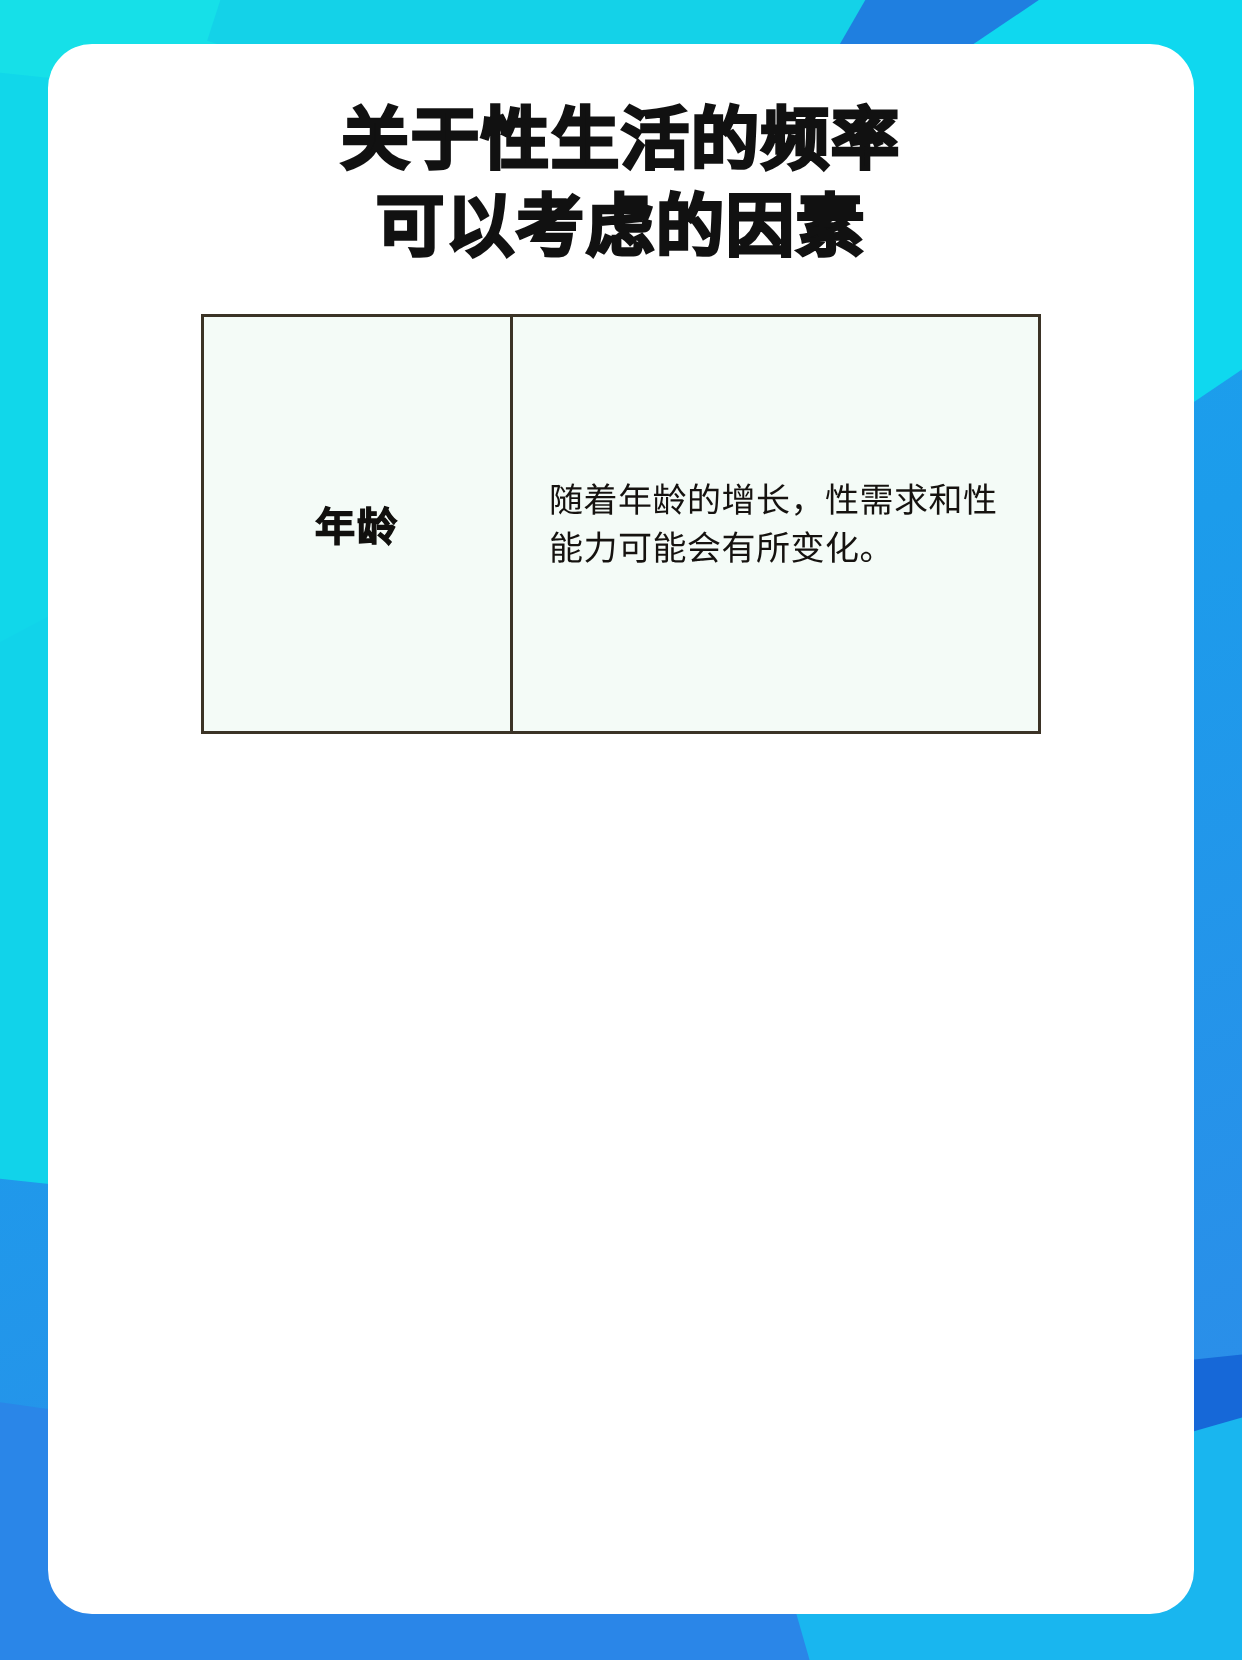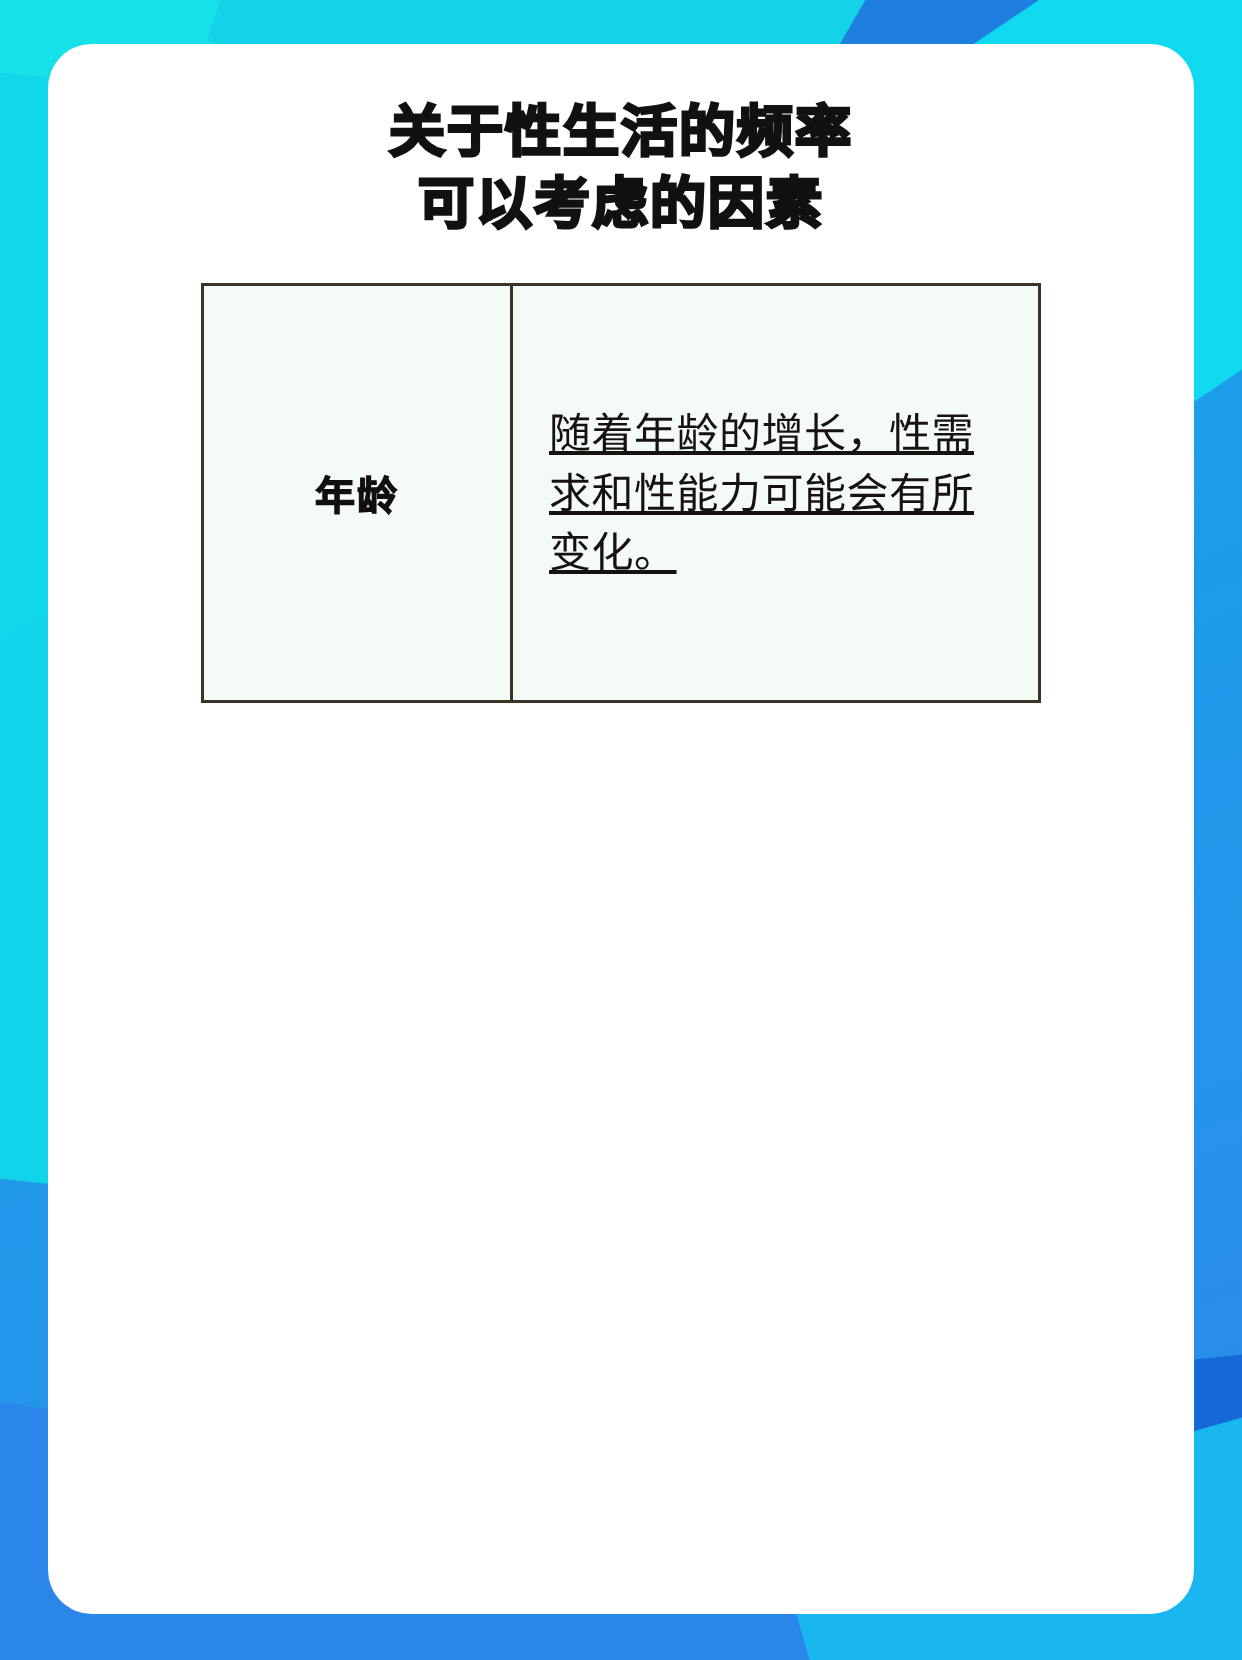--- a/index.html
+++ b/index.html
@@ -107,21 +107,21 @@
 
   
   .title-block {
     text-align: center;
     color: #111111;
     font-weight: 800;
     letter-spacing: 2px;
     line-height: 1.28;
   }
   .title-line {
-    font-size: 56px;
+    font-size: 68px;
     font-weight: 800;
     white-space: nowrap;
     -webkit-text-stroke: 3px #111;
   }
   .title-line.second {
   }
 
   
   .factor-table {
     margin-top: 44px;
@@ -142,25 +142,24 @@
     text-align: center;
     font-size: 40px;
     font-weight: 800;
     color: #11100e;
     letter-spacing: 2px;
     -webkit-text-stroke: 1.2px #11100e;
     padding: 10px 6px;
   }
   td.desc-cell {
     padding: 26px 34px 26px 36px;
-    font-size: 42px;
+    font-size: 34px;
     line-height: 1.42;
     color: #15120f;
     letter-spacing: 0.5px;
-    text-decoration: underline;
   }
   tr.row-age td { height: 362px; }
   tr.row-health td { height: 362px; }
   tr.row-emotion td { height: 366px; }
 </style>
 </head>
 <body>
 
 <div id="poster">
 

